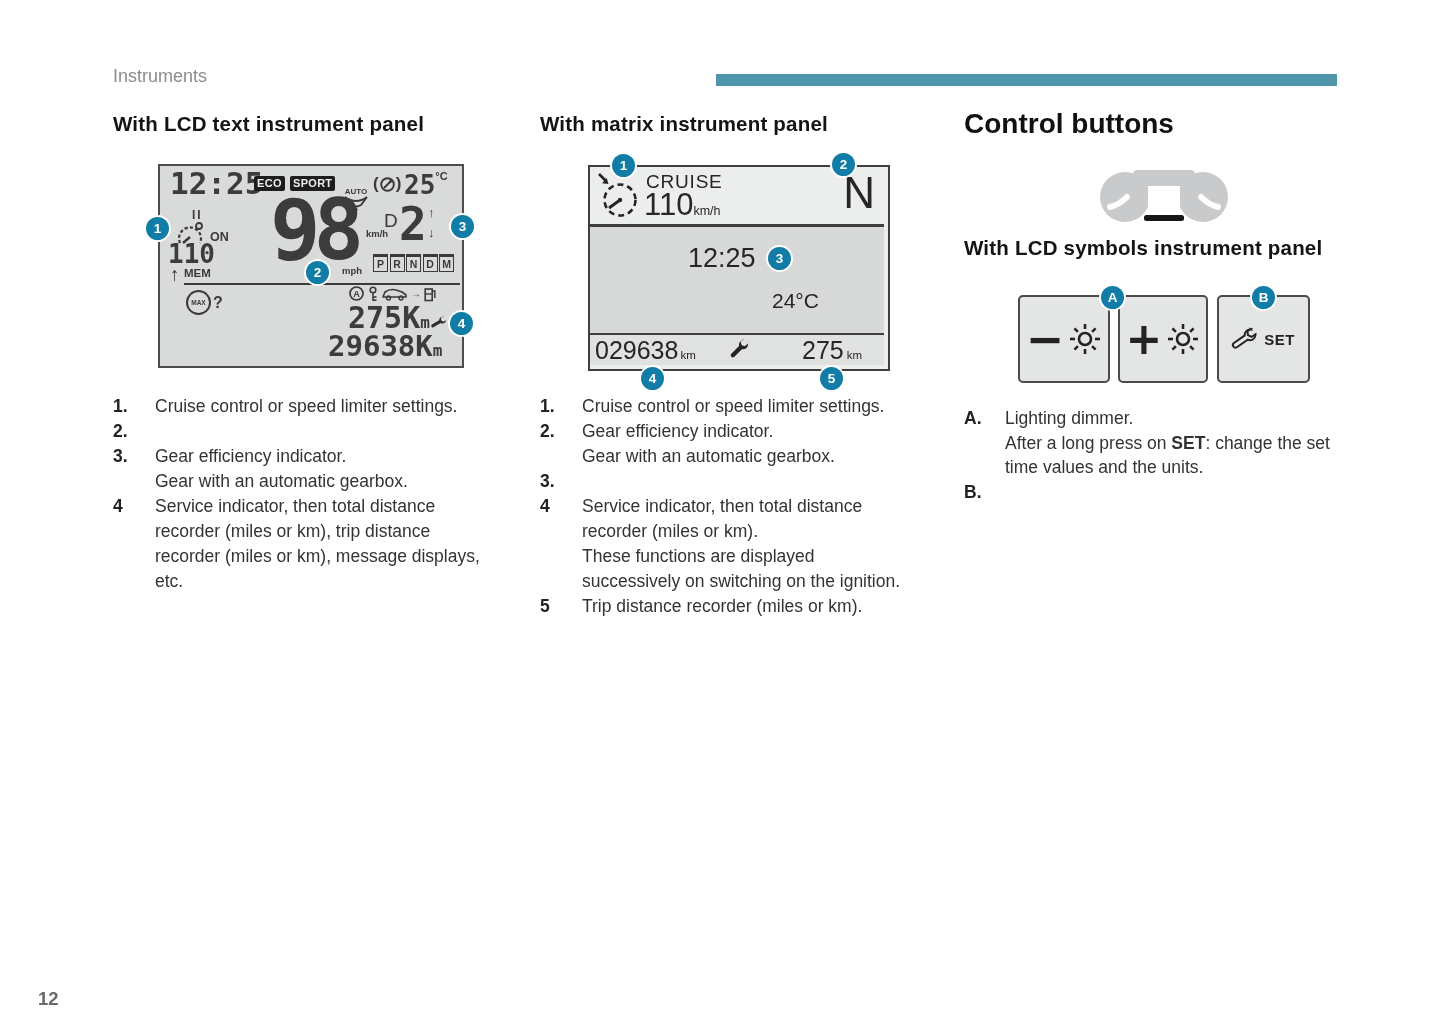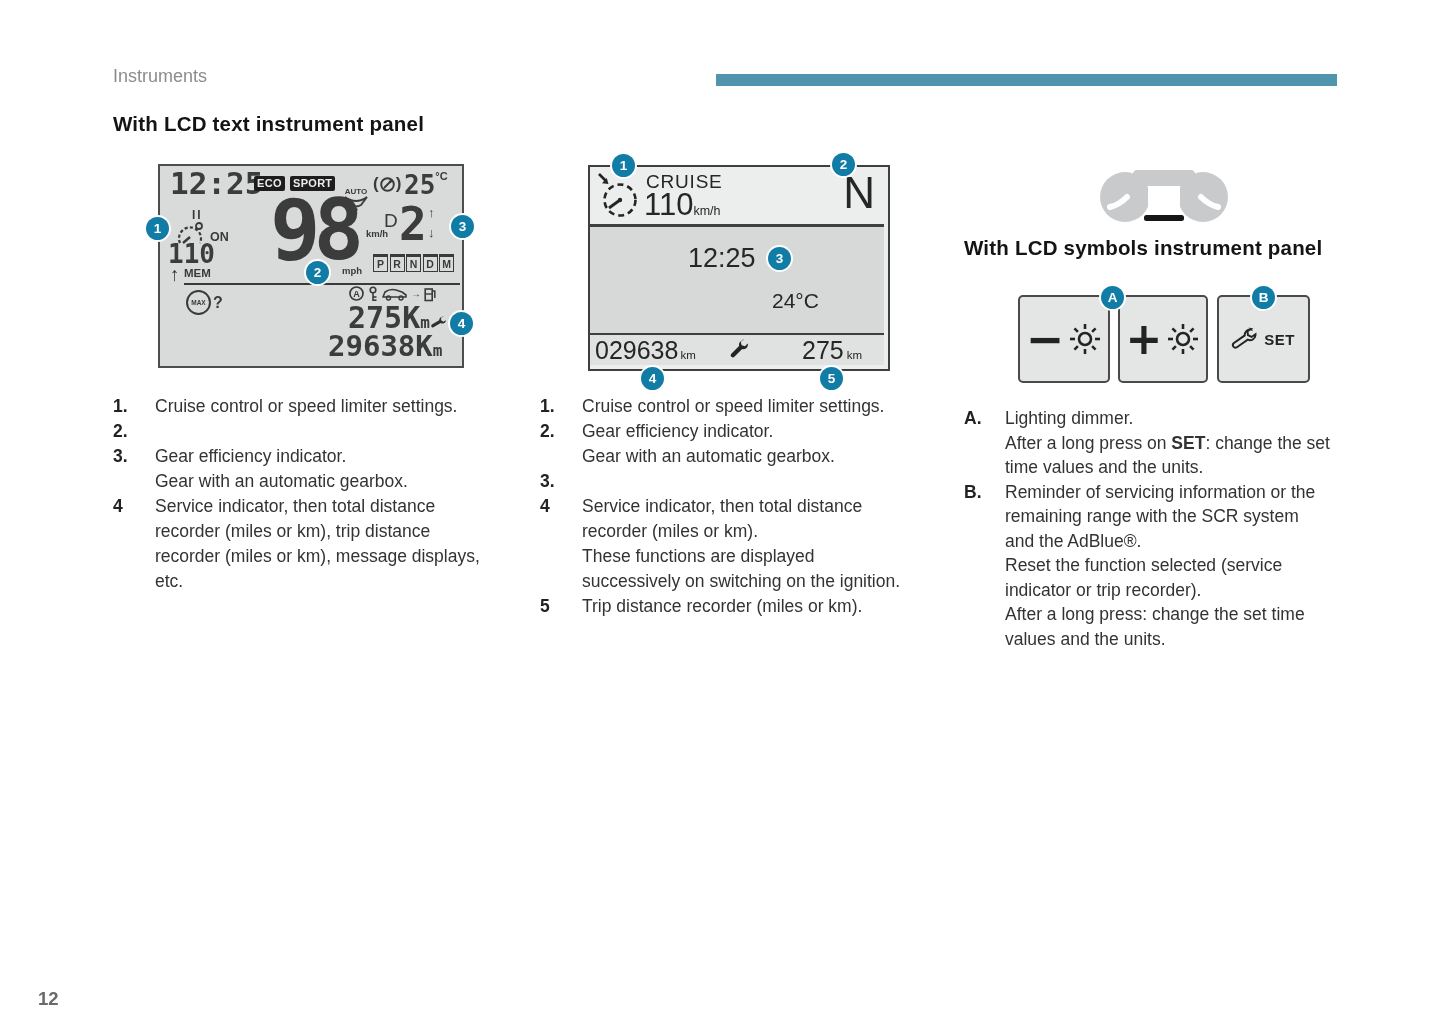--- a/index.html
+++ b/index.html
@@ -44,20 +44,22 @@
 </style>
 </head>
 <body>
 
 <div id="page">
 
   <div class="abs crumb" style="left:113px;top:66px;">Instruments</div>
   <div class="abs" style="left:716px;top:74px;width:729px;height:12px;background:#4f96ac;"></div>
 
   <div class="abs h2" style="left:113px;top:112px;">With LCD text instrument panel</div>
+  <div class="abs h2" style="left:540px;top:112px;">With matrix instrument panel</div>
+  <div class="abs h1" style="left:964px;top:108px;">Control buttons</div>
   <div class="abs h2" style="left:964px;top:236px;">With LCD symbols instrument panel</div>
 
   <div class="abs panel1">
     <div class="abs seg" style="left:10px;top:5px;font-size:31px;line-height:24px;">12:25</div>
     <span class="abs badge" style="left:94px;top:10px;">ECO</span>
     <span class="abs badge" style="left:130px;top:10px;">SPORT</span>
     <div class="abs" style="left:183px;top:1px;text-align:center;">
       <div class="lcdb" style="font-size:8px;line-height:8px;margin-top:21px;">AUTO</div>
       <svg width="26" height="16" viewBox="0 0 26 16">
           <path d="M2 1 Q13 9 24 1 L18 9 Q13 12 8 9 Z" fill="none" stroke="#3a3a3a" stroke-width="1.8"></path>
@@ -295,24 +297,17 @@
   <div class="list" style="left:964px;top:406px;width:420px;line-height:24.5px;">
     <div class="listrow">
       <span class="num" style="width:41px;">A.</span>
       <div style="width:350px;">
         <div>Lighting dimmer.</div>
         <div><span>After a long press on </span><b>SET</b><span>: change the set time values and the units.</span></div>
       </div>
     </div>
     <div class="listrow">
       <span class="num" style="width:41px;">B.</span>
-      <span class="lines" style="width:372px;">Reminder of servicing information or the
-remaining range with the SCR system
-and the AdBlue®.
-Reset the function selected (service
-indicator or trip recorder).
-After a long press: change the set time
-values and the units.</span>
     </div>
   </div>
 
   <div class="abs pgnum" style="left:38px;top:942px;">12</div>
 </div>
 
 </body></html>

